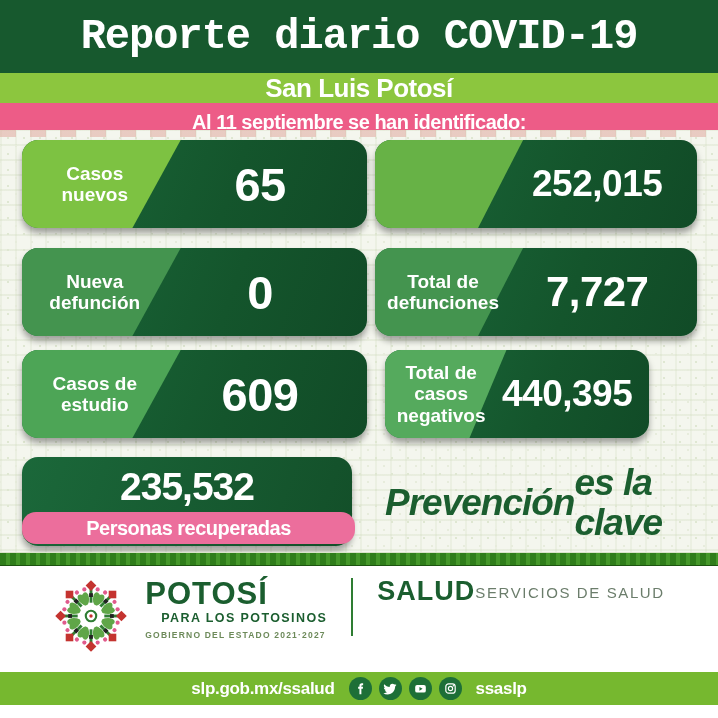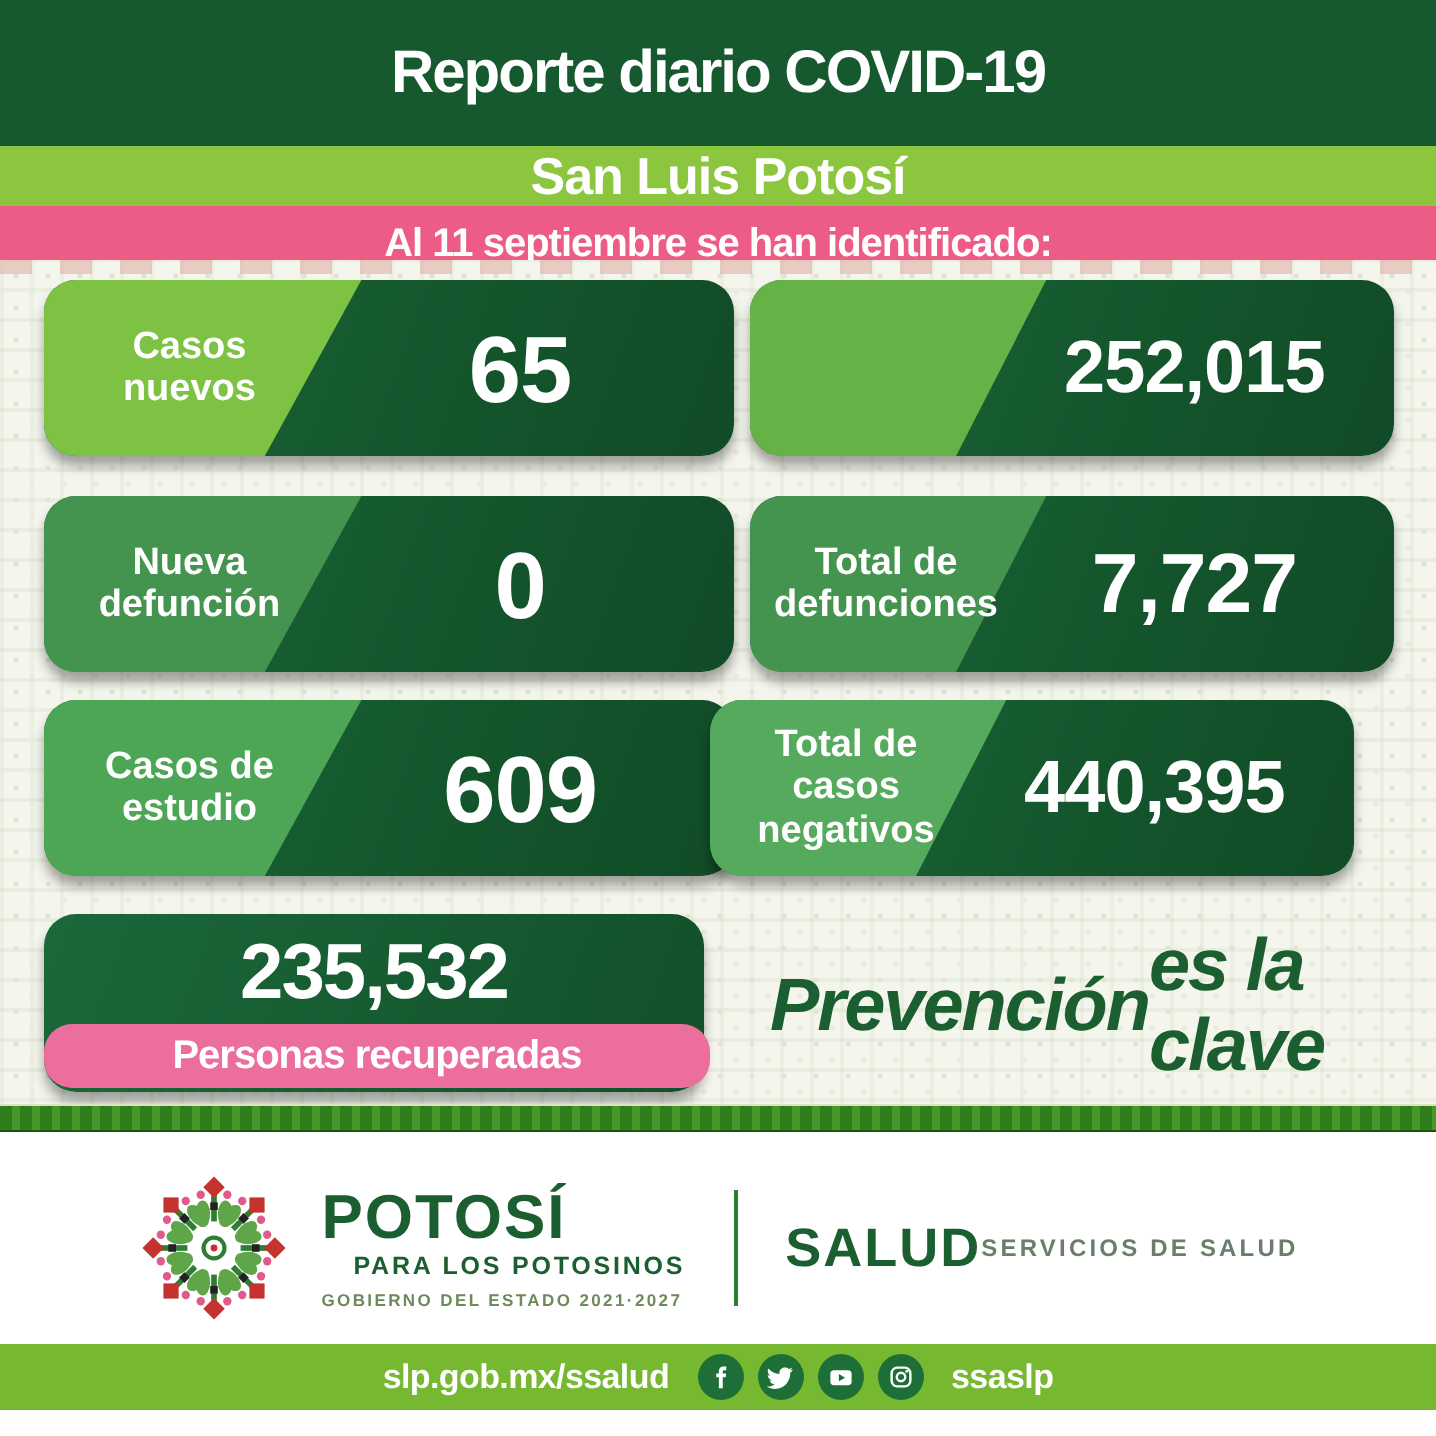--- a/index.html
+++ b/index.html
@@ -2,21 +2,21 @@
 <html><head>
 <meta charset="utf-8">
 <style>
   * { margin:0; padding:0; box-sizing:border-box; }
   body { font-family:"Liberation Sans", sans-serif; background:#ffffff; }
   .poster { position:relative; width:718px; height:718px; overflow:hidden; background:#fff; }
 
   
   .bar-dark  { position:absolute; top:0; left:0; right:0; height:73px; background:#17592e;
                display:flex; align-items:center; justify-content:center; }
-  .bar-dark h1 { color:#fff; font-size:30px; font-weight:bold; letter-spacing:-1px; }
+  .bar-dark h1 { color:#fff; font-size:42px; font-weight:bold; letter-spacing:-1px;font-family:Liberation Mono, monospace; }
   .bar-light { position:absolute; top:73px; left:0; right:0; height:30px; background:#8cc63e;
                display:flex; align-items:center; justify-content:center; }
   .bar-light h2 { color:#fff; font-size:26px; font-weight:bold; letter-spacing:-0.5px; }
   .bar-pink  { position:absolute; top:103px; left:0; right:0; height:27px; background:#ed5c87;
                display:flex; align-items:center; justify-content:center; }
   .bar-pink p { color:#fff; font-size:20px; font-weight:bold; letter-spacing:-0.5px;margin-top:12px; }
 
   
   .stats { position:absolute; top:130px; left:0; right:0; height:436px;
            background-color:#f4f6ee;
@@ -43,21 +43,21 @@
   .card-value { position:absolute; left:41%; right:3%; top:0; bottom:0;
                 display:flex; align-items:center; justify-content:center;
                 color:#fff; font-weight:bold; letter-spacing:-0.5px; }
   .v-lg { font-size:47px; } .v-md { font-size:42px; } .v-sm { font-size:37px; }
 
   .pos-r1l { top:10px;  left:22px;  width:345px; }
   .pos-r1r { top:10px;  left:375px; width:322px; }
   .pos-r2l { top:118px; left:22px;  width:345px; }
   .pos-r2r { top:118px; left:375px; width:322px; }
   .pos-r3l { top:220px; left:22px;  width:345px; }
-  .pos-r3r { top:220px; left:355px; width:322px;padding-left:20px; }
+  .pos-r3r { top:220px; left:385px; width:264px;padding-left:20px; }
 
   
   .recovered { position:absolute; top:327px; left:22px; width:330px; height:89px;
                border-radius:16px; background:linear-gradient(110deg,#1b683a,#134f29);
                box-shadow:0 5px 6px rgba(0,0,0,.35); }
   .recovered-value { position:absolute; top:0; left:0; right:0; height:60px;
                      display:flex; align-items:center; justify-content:center;
                      color:#fff; font-weight:bold; font-size:39px; letter-spacing:-1px; }
   .recovered-pill { position:absolute; bottom:2px; left:0; right:-3px; height:32px;
                     background:#ec6e9c; border-radius:14px;
@@ -71,29 +71,29 @@
             line-height:1.08; letter-spacing:-1px; }
 
   
   .stripe { position:absolute; bottom:0; left:0; right:0; height:14px;
             background:repeating-linear-gradient(90deg,#2f7d1b 0 6px,#45982a 6px 10px);
             border-top:1px solid #d9e4c9; border-bottom:1px solid #1c540f; }
 
   
   .footer { position:absolute; top:566px; left:0; right:0; height:152px; background:#fff; }
   .logo-row { position:absolute; top:12px; left:0; right:0; height:92px;
-              display:flex; align-items:center; justify-content:center; gap:16px; }
+              display:flex; justify-content:center; gap:16px; }
   .gov-text { display:flex; flex-direction:column; align-items:flex-start; }
   .gov-name { color:#1b5e2f; font-size:31px; font-weight:bold; letter-spacing:1px; line-height:1; }
   .gov-tag  { color:#1b5e2f; font-size:12.5px; font-weight:bold; letter-spacing:1.4px; margin-top:2px;padding-left:16px; }
   .gov-sub  { color:#6d8a5a; font-size:8.5px; font-weight:bold; letter-spacing:1.2px; margin-top:5px; }
   .logo-divider { width:2px; height:58px; background:#2e7d32; margin:0 8px; }
   .salud-text { display:flex; flex-direction:row; align-items:flex-start; }
   .salud-name { color:#1b5e2f; font-size:27px; font-weight:bold; letter-spacing:1px; line-height:1; }
-  .salud-sub  { color:#6b7d6b; font-size:12px; font-weight:bold; letter-spacing:1.6px; margin-top:6px; }
+  .salud-sub  { color:#6b7d6b; font-size:15px; font-weight:normal; letter-spacing:1.6px; margin-top:6px; }
 
   .bottom-bar { position:absolute; top:106px; left:0; right:0; height:33px; background:#76b82f;
                 display:flex; align-items:center; justify-content:center; gap:10px; }
   .bottom-bar .site, .bottom-bar .handle { color:#fff; font-weight:bold; font-size:17px; letter-spacing:-0.3px; }
   .soc { width:23px; height:23px; border-radius:50%; background:#1d6f37;
          display:flex; align-items:center; justify-content:center; }
   .soc svg { display:block; }
   .soc-group { display:flex; gap:7px; margin:0 4px; }
 </style>
 </head>

